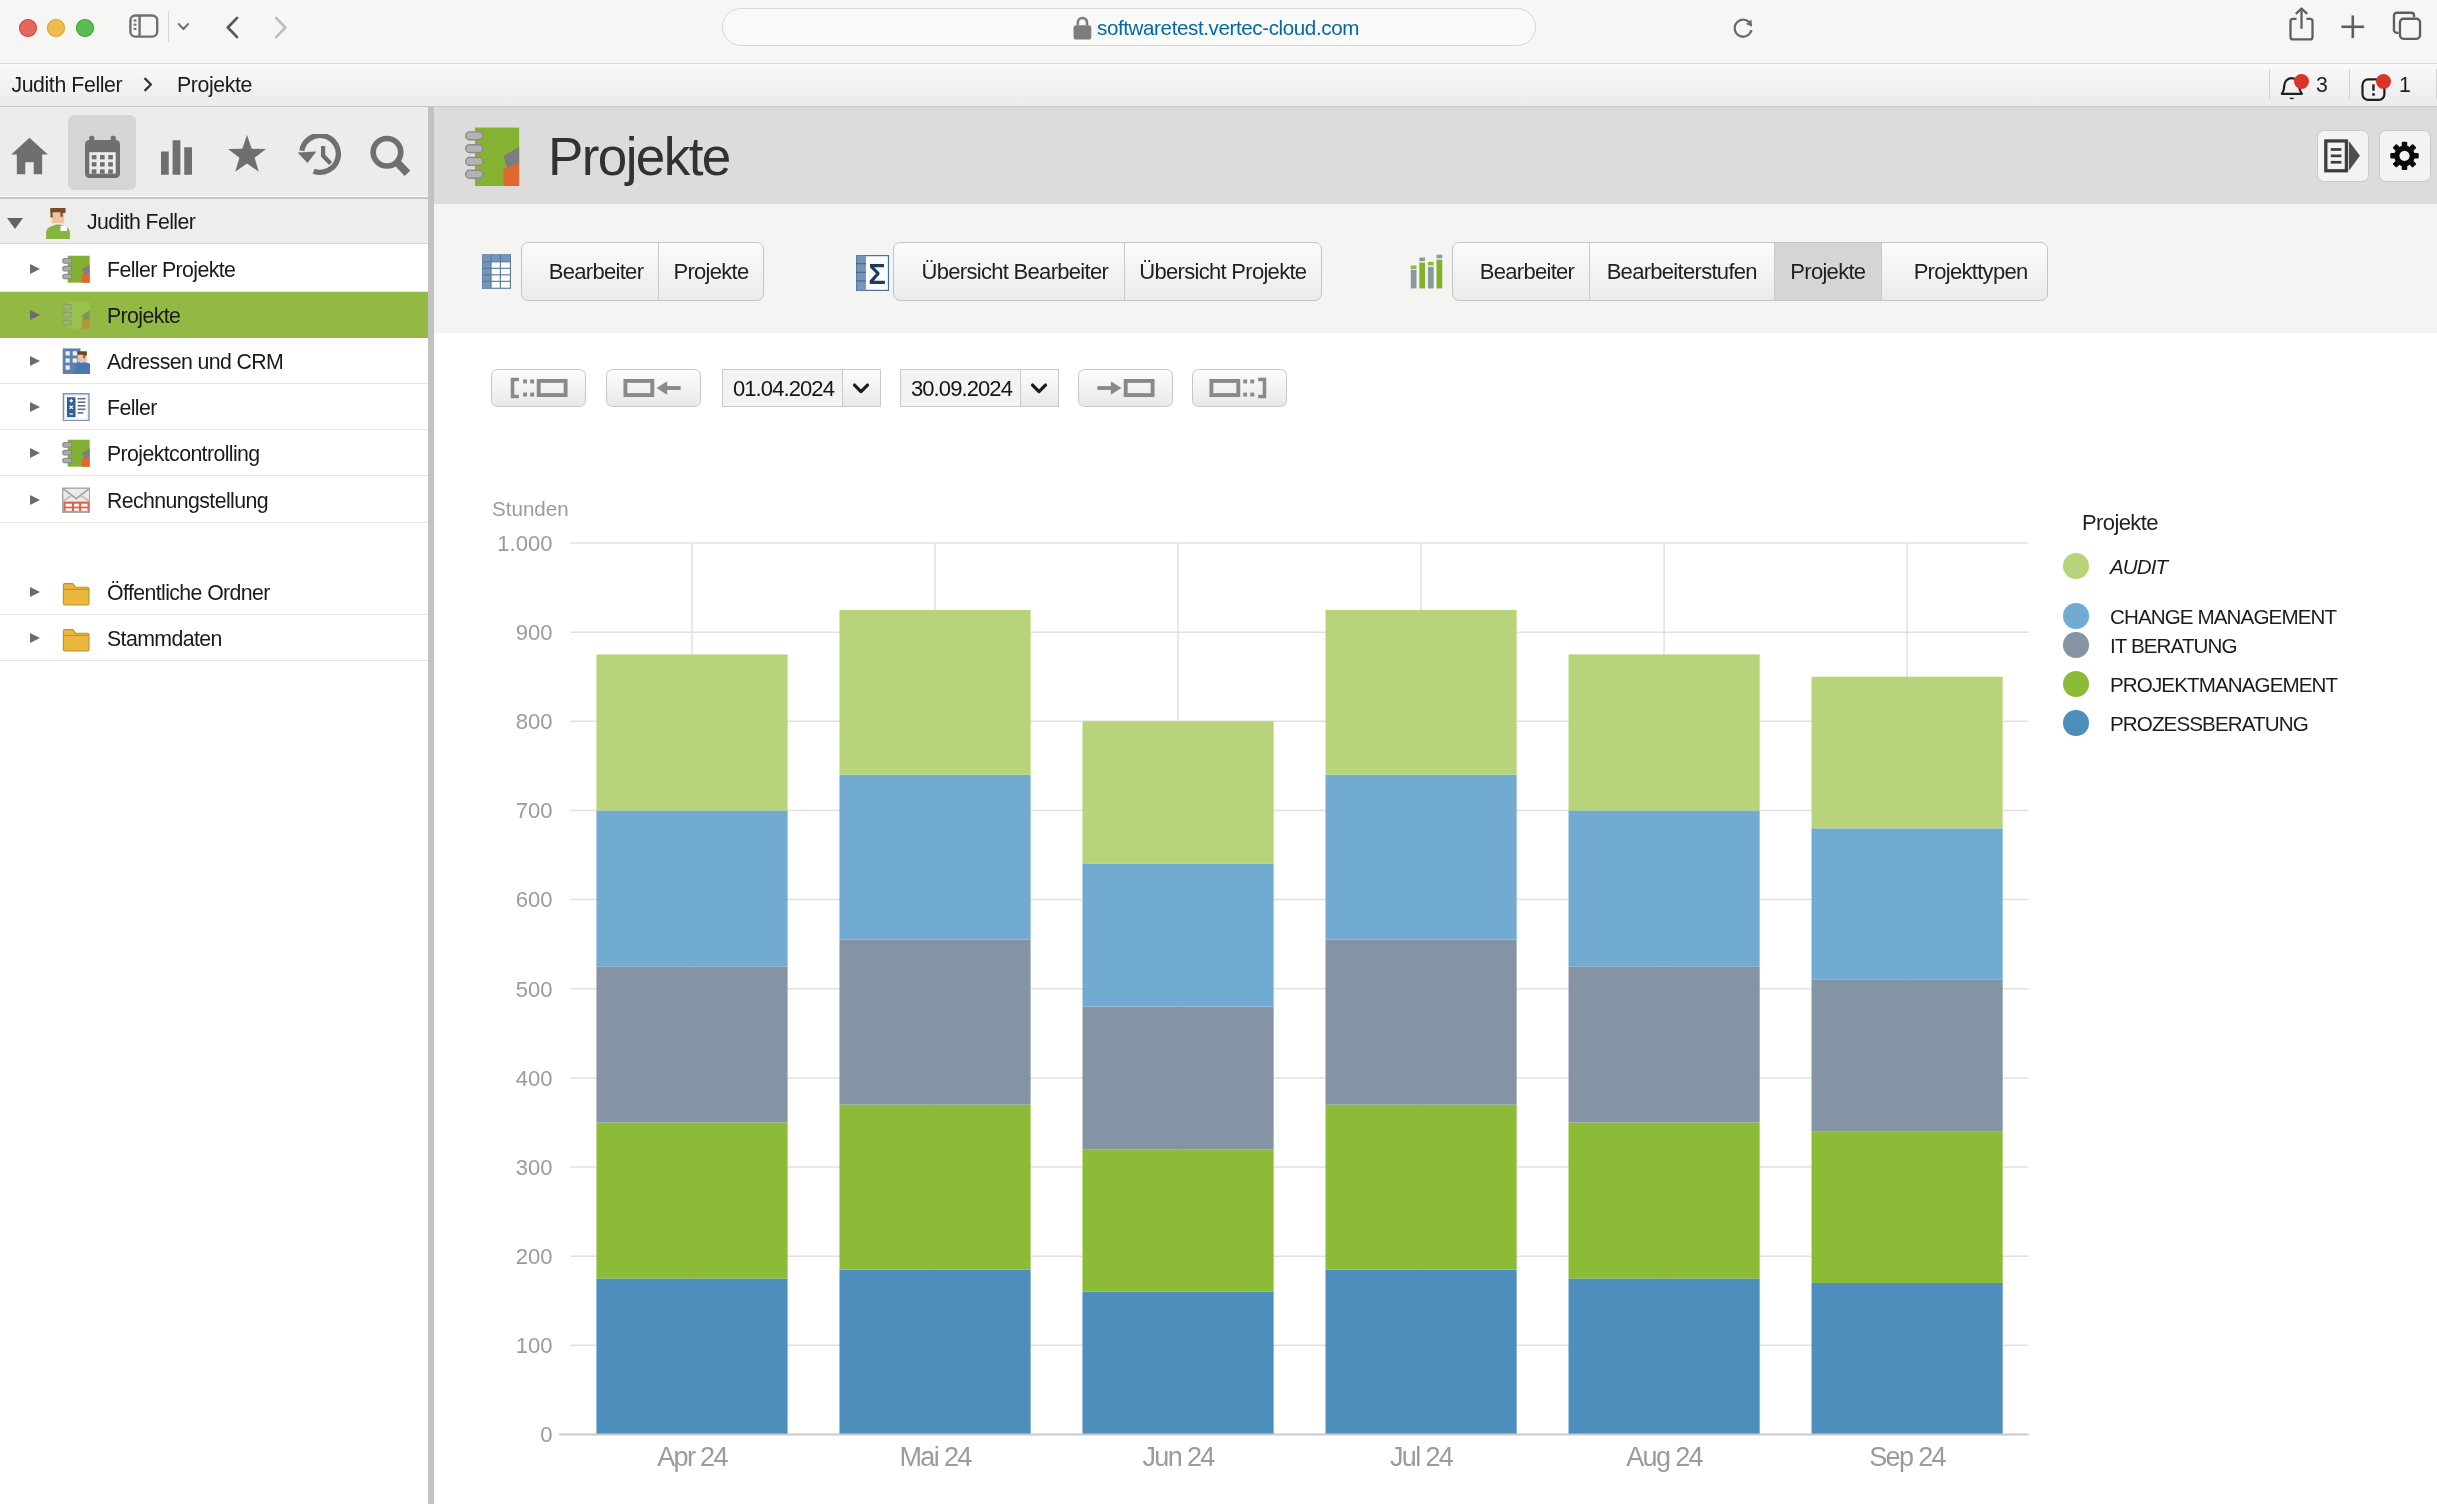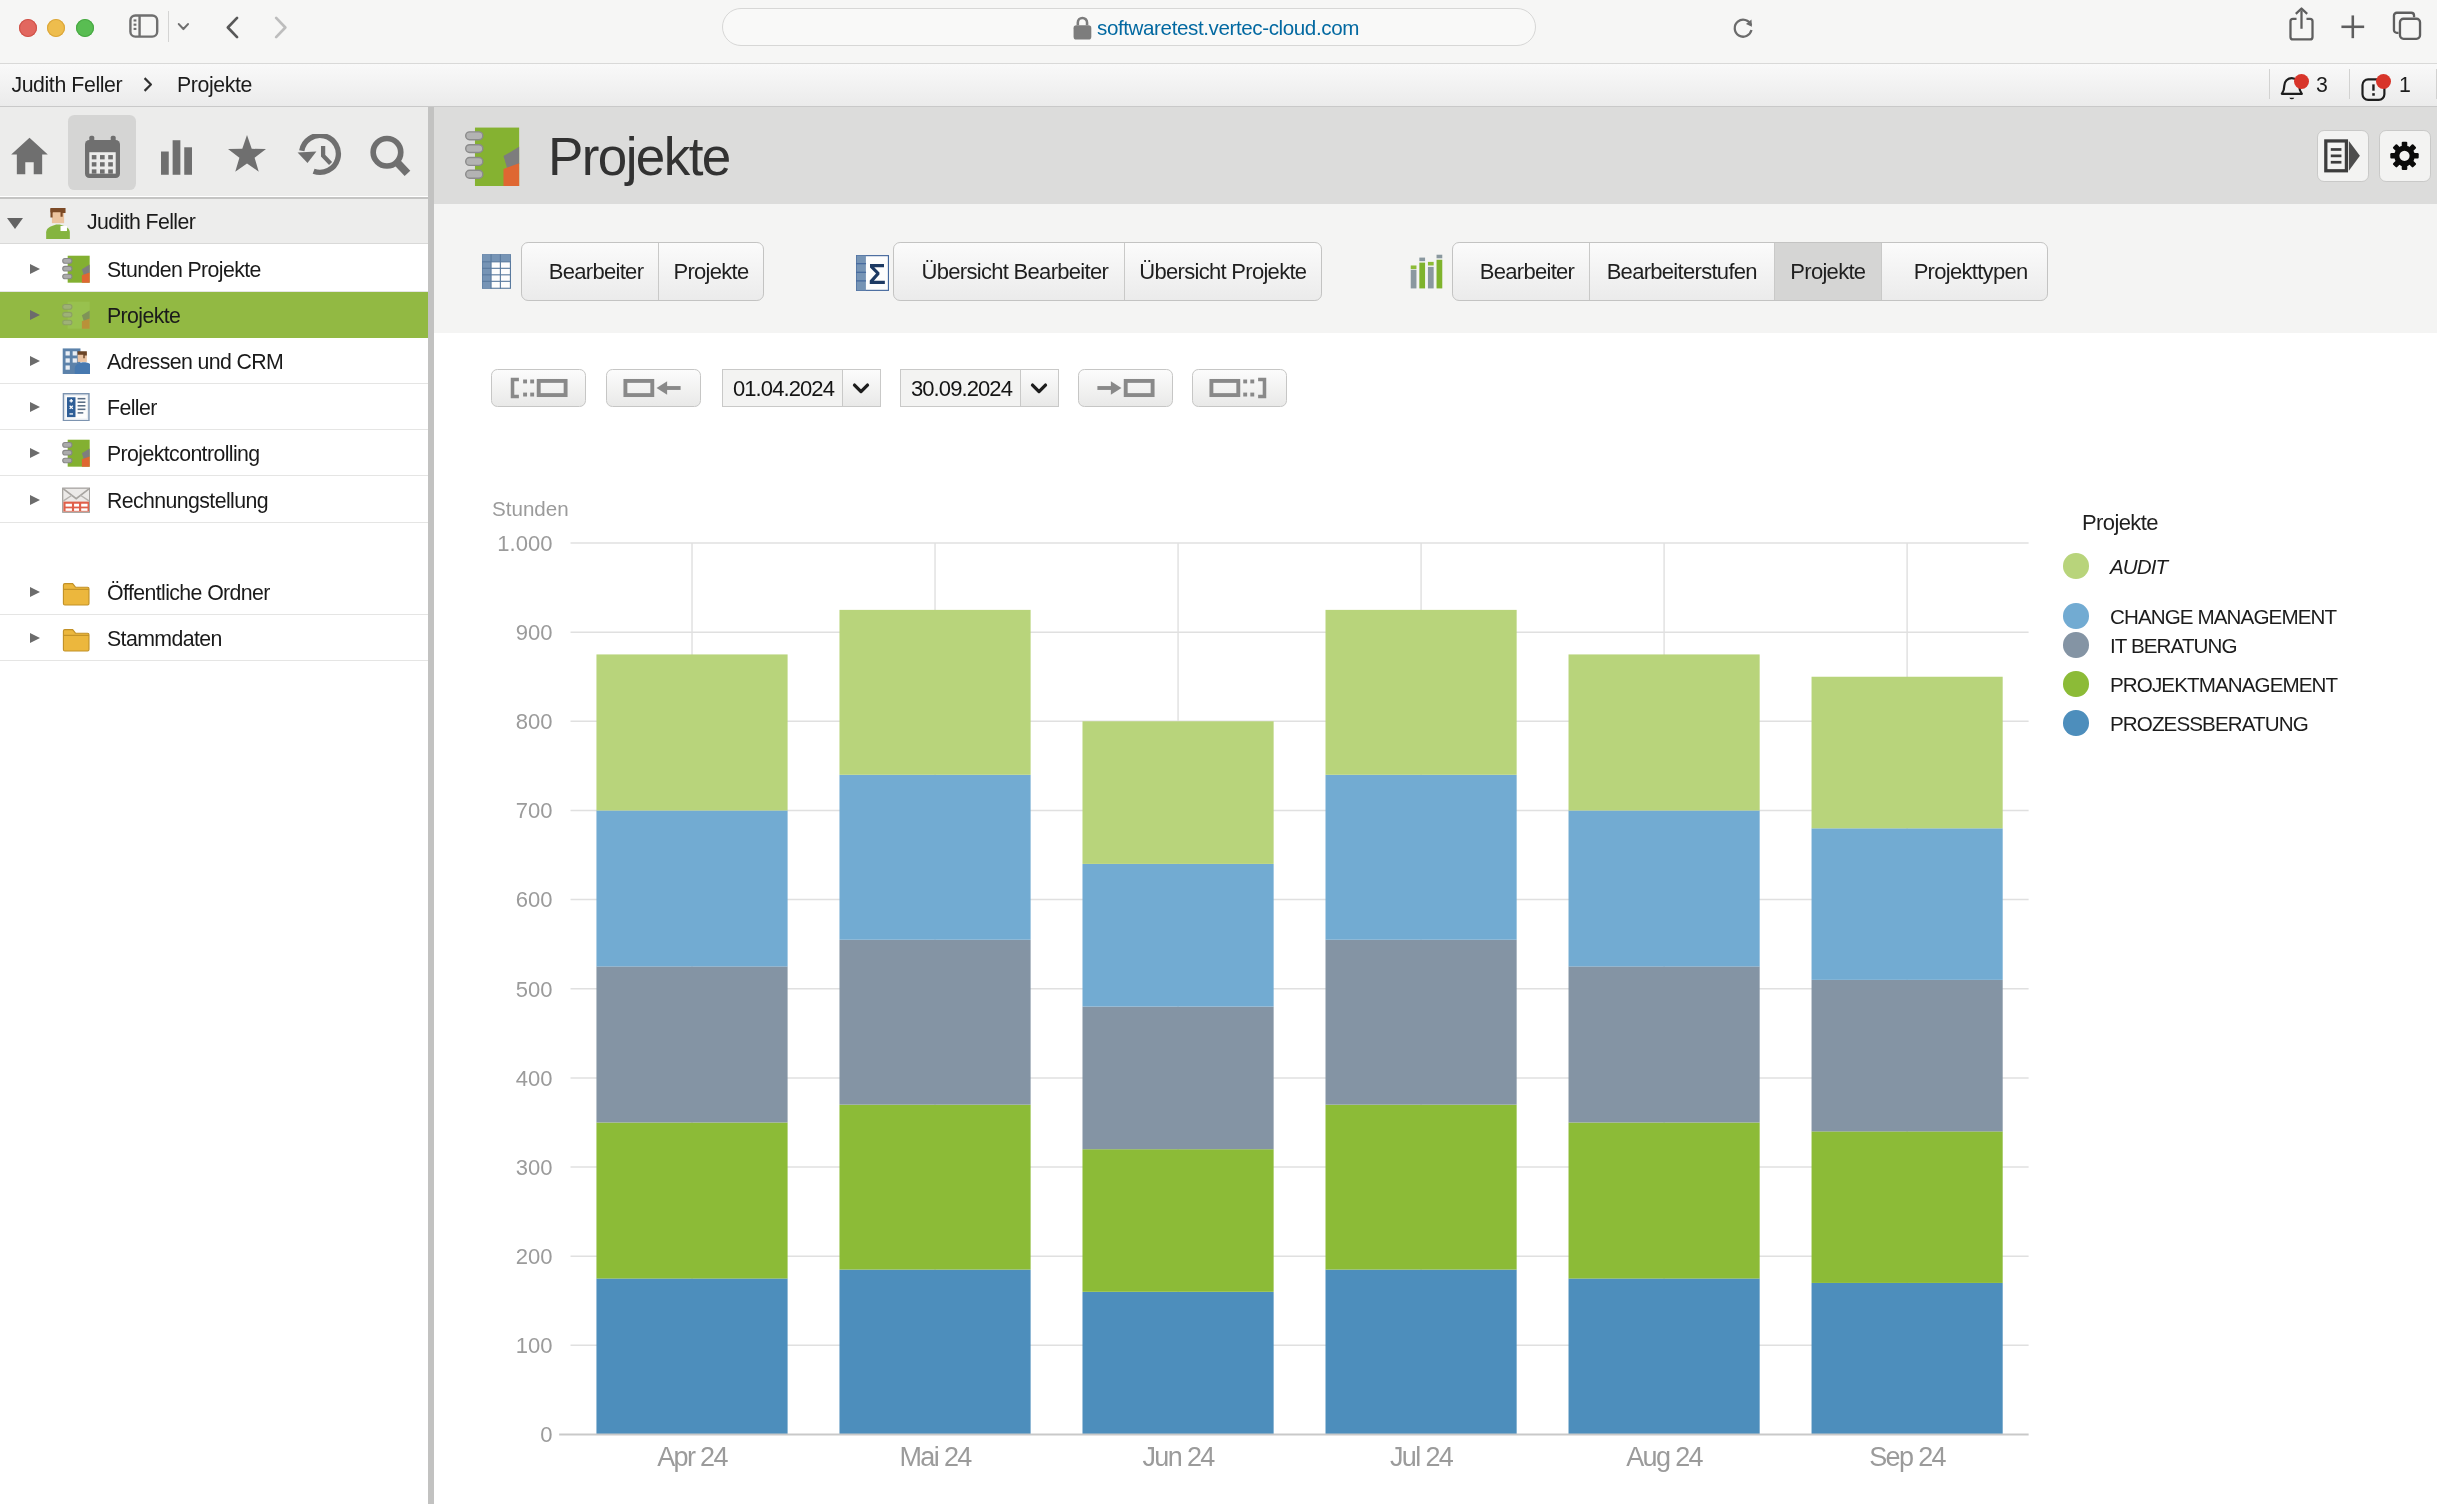--- a/index.html
+++ b/index.html
@@ -184,21 +184,21 @@
       <svg class="ticon" width="28.4" height="28.4" viewBox="0 0 40 40">
         <rect x="8" y="1" width="31" height="38" fill="#83b031"></rect>
         <g fill="#ababab" stroke="#878787" stroke-width="1.5">
           <rect x="1" y="5" width="13" height="6.5" rx="3.2"></rect>
             <rect x="1" y="16" width="13" height="6.5" rx="3.2"></rect>
             <rect x="1" y="27" width="13" height="6.5" rx="3.2"></rect>
         </g>
         <polygon points="28,20 39,13.5 39,25 31,29.5" fill="#7e7e7e"></polygon>
         <polygon points="28,28.5 39,24.5 39,39 28,39" fill="#df6732"></polygon>
       </svg>
-      <div class="lbl">Stunden Projekte</div>
+      <div class="lbl">Feller Projekte</div>
       </div>
     <div class="trow" style="top:185px; background:#92b943;">
         <div class="tri-r"></div>
       <svg class="ticon" style="opacity:0.5;" width="28.4" height="28.4" viewBox="0 0 40 40">
         <rect x="8" y="1" width="31" height="38" fill="#9fc95a"></rect>
         <g fill="#ababab" stroke="#878787" stroke-width="1.5">
           <rect x="1" y="5" width="13" height="6.5" rx="3.2"></rect>
             <rect x="1" y="16" width="13" height="6.5" rx="3.2"></rect>
             <rect x="1" y="27" width="13" height="6.5" rx="3.2"></rect>
         </g>

